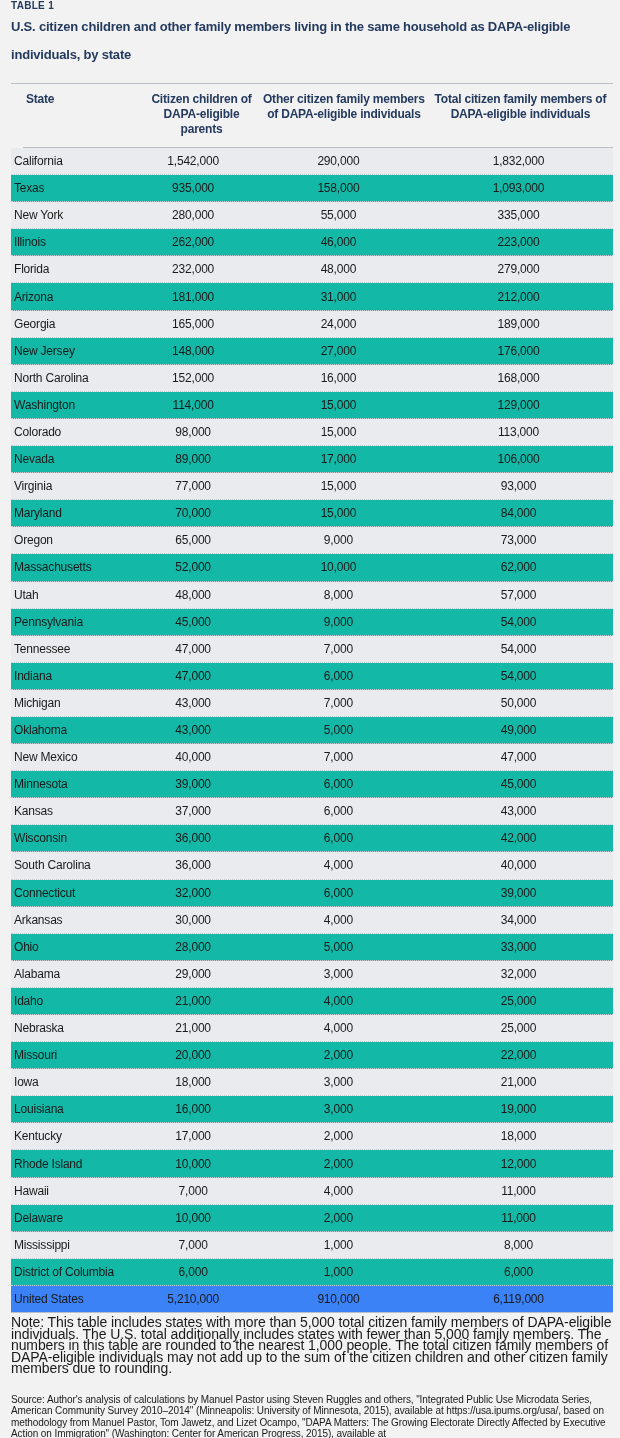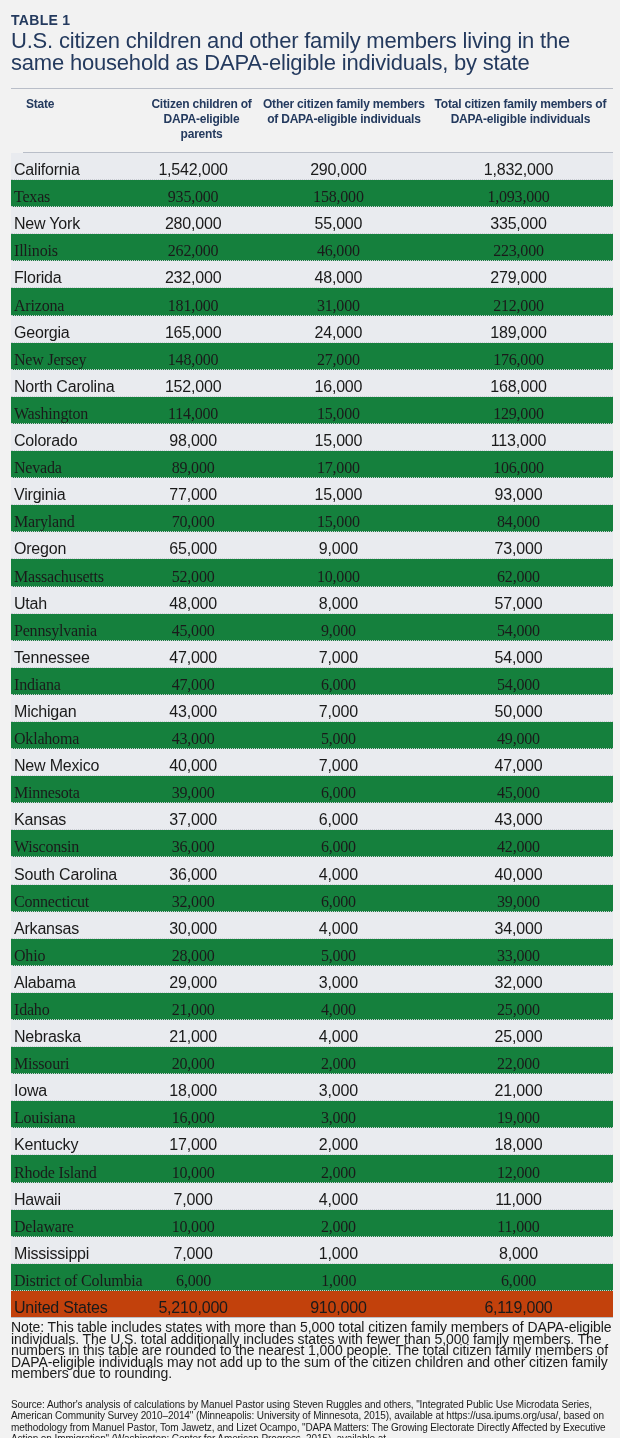--- a/index.html
+++ b/index.html
@@ -2,33 +2,33 @@
 <html><head>
 <meta charset="utf-8">
 <style>
   html, body { margin: 0; padding: 0; }
   body {
     width: 620px; height: 1438px; background: #f2f2f2;
     font-family: "Liberation Sans", sans-serif; color: #1a1a1a;
     overflow: hidden;
   }
   .wrap { padding: 0 7px 0 11px; }
-  .label { font-size: 14px; font-weight: bold; color: #243a5e; letter-spacing: 0.3px; padding-top: 12px; }
-  .title { font-size: 22px; font-weight: normal; color: #243a5e; line-height: 22px; margin-top: 2px; letter-spacing: -0.2px; }
+  .label { font-size: 10px; font-weight: bold; color: #243a5e; letter-spacing: 0.3px; }
+  .title { font-size: 13px; font-weight: bold; color: #243a5e; line-height: 28px; margin-top: 2px; letter-spacing: -0.2px; }
   .rule { border-top: 1px solid #b9bec8; margin-top: 14px; }
   .thead { display: flex; height: 64px; padding-top: 8px; box-sizing: border-box; border-bottom: 1px solid #b9bec8; margin-left: 12px; }
   .th { font-size: 12px; font-weight: bold; color: #243a5e; line-height: 15px; letter-spacing: -0.2px; }
   .c0 { width: 120px; padding-left: 3px; text-align: left; }
   .c1 { width: 120px; text-align: center; }
   .c2 { width: 172px; text-align: center; }
   .c3 { width: 190px; text-align: center; }
-  .row { display: flex; height: 27.1px; align-items: flex-end; font-size: 16px; letter-spacing: -0.2px; border-bottom: 1px dotted #c9ccd3; box-sizing: border-box; }
+  .row { display: flex; height: 27.1px; align-items: center; font-size: 12px; letter-spacing: -0.2px; border-bottom: 1px dotted #c9ccd3; box-sizing: border-box; }
   .row.odd { background: #e9ebef; }
-  .row.even { background: #15803d; font-family: Liberation Serif, serif; }
-  .row.total { background: #c2410c; border-bottom: 1px solid #b9bec8; }
+  .row.even { background: #14b8a6; }
+  .row.total { background: #3b82f6; border-bottom: 1px solid #b9bec8; }
   .td { white-space: nowrap; }
   .note { font-size: 14px; line-height: 11.5px; color: #1a1a1a; margin-top: 4px; letter-spacing: -0.1px; }
   .source { font-size: 10px; line-height: 11.5px; color: #1a1a1a; margin-top: 19px; letter-spacing: -0.1px; }
 </style>
 </head>
 <body>
 
 <div class="wrap">
   <div class="label">TABLE 1</div>
   <div class="title">U.S. citizen children and other family members living in the same household as DAPA-eligible individuals, by state</div>

